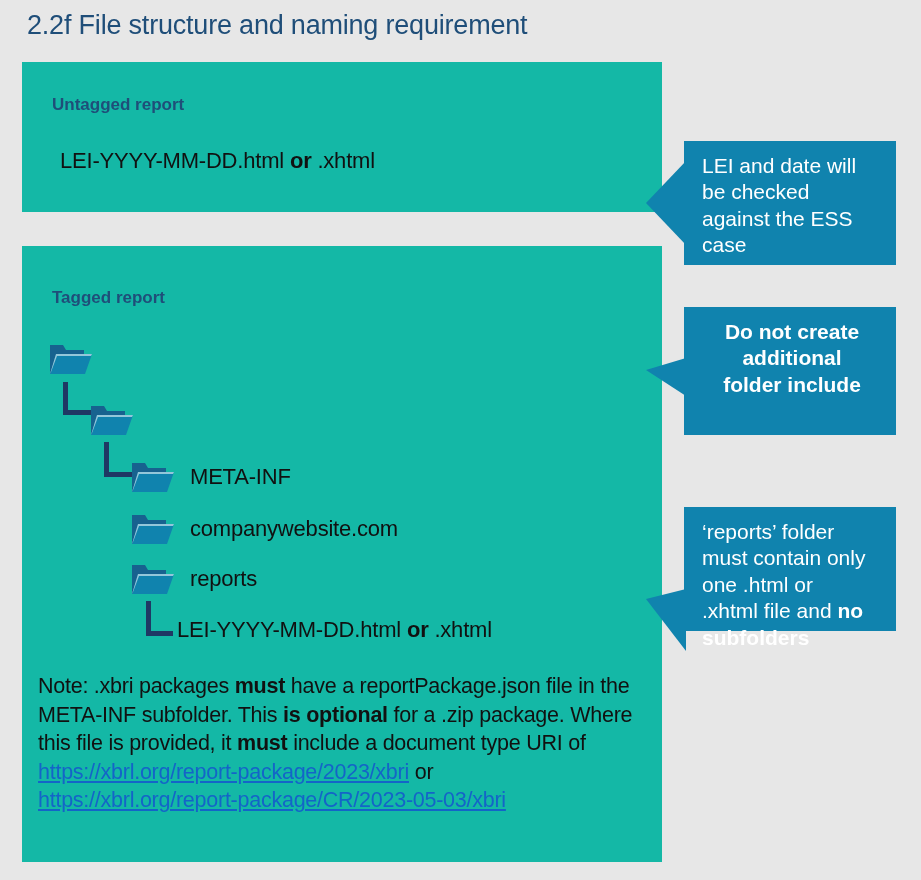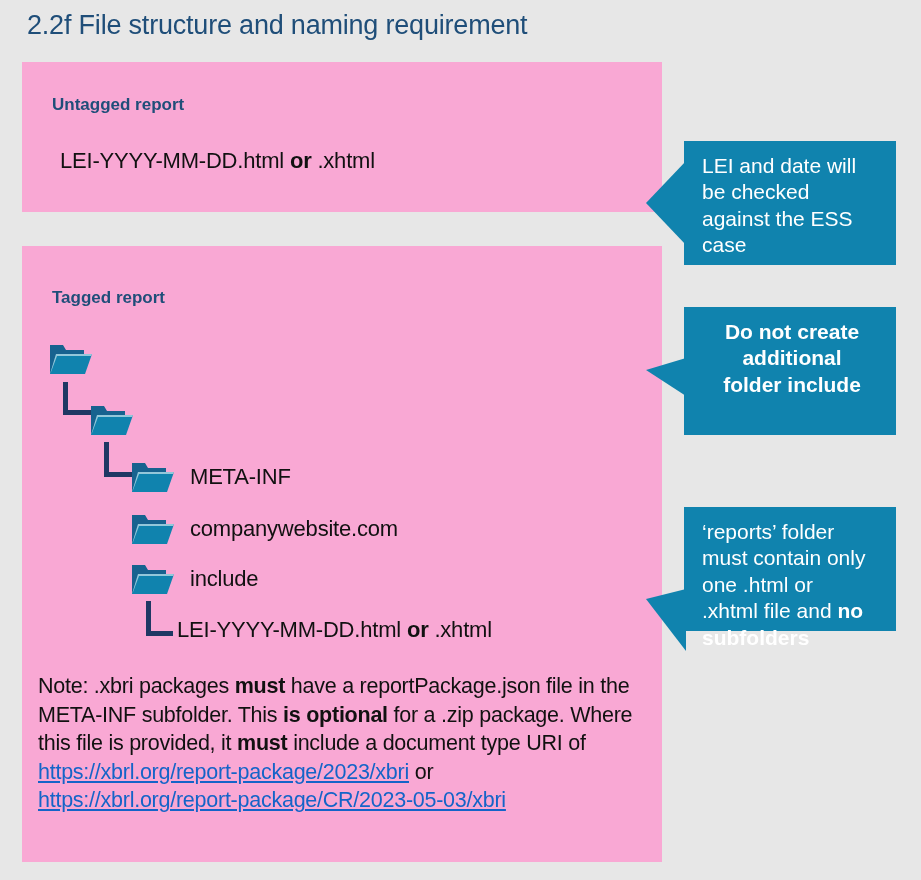--- a/index.html
+++ b/index.html
@@ -23,21 +23,21 @@
     top: 10px;
     font-size: 27px;
     color: #1f4e79;
     letter-spacing: -0.2px;
     white-space: nowrap;
   }
 
   
   .panel {
     position: absolute;
-    background: #f9a8d4;
+    background: #14b8a6;
     left: 22px;
     width: 640px;
   }
   #panel-untagged { top: 62px;  height: 150px; }
   #panel-tagged   { top: 246px; height: 616px; }
 
   .section-heading {
     position: absolute;
     font-size: 17px;
     font-weight: bold;
@@ -170,21 +170,21 @@
   </div>
 
   <div class="folder-icon" style="left:110px; top:316px;">
     <svg viewBox="0 0 42 34" xmlns="http://www.w3.org/2000/svg">
       <path d="M0 3 L0 32 L34 32 L34 8 L16 8 L13 3 Z" fill="#17628f"></path>
       <path d="M6 12 L42 12 L35 32 L0 32 Z" fill="#1083ae"></path>
       <path d="M6 12 L42 12 L41 14 L7 14 L1 30 L0 32 Z" fill="#ffffff" opacity="0.55"></path>
     </svg>
   </div>
   <div class="mono-row" style="left:168px; top:320px;">
-    <span>include</span>
+    <span>reports</span>
   </div>
 
   <div class="tree-elbow" style="left:124px; top:355px; width:22px; height:30px;"></div>
 
   <div class="mono-row" style="left:155px; top:371px;">
     <span>LEI-YYYY-MM-DD.html </span><b>or</b><span> .xhtml</span>
   </div>
 </div>
 
 <div id="note-block">

